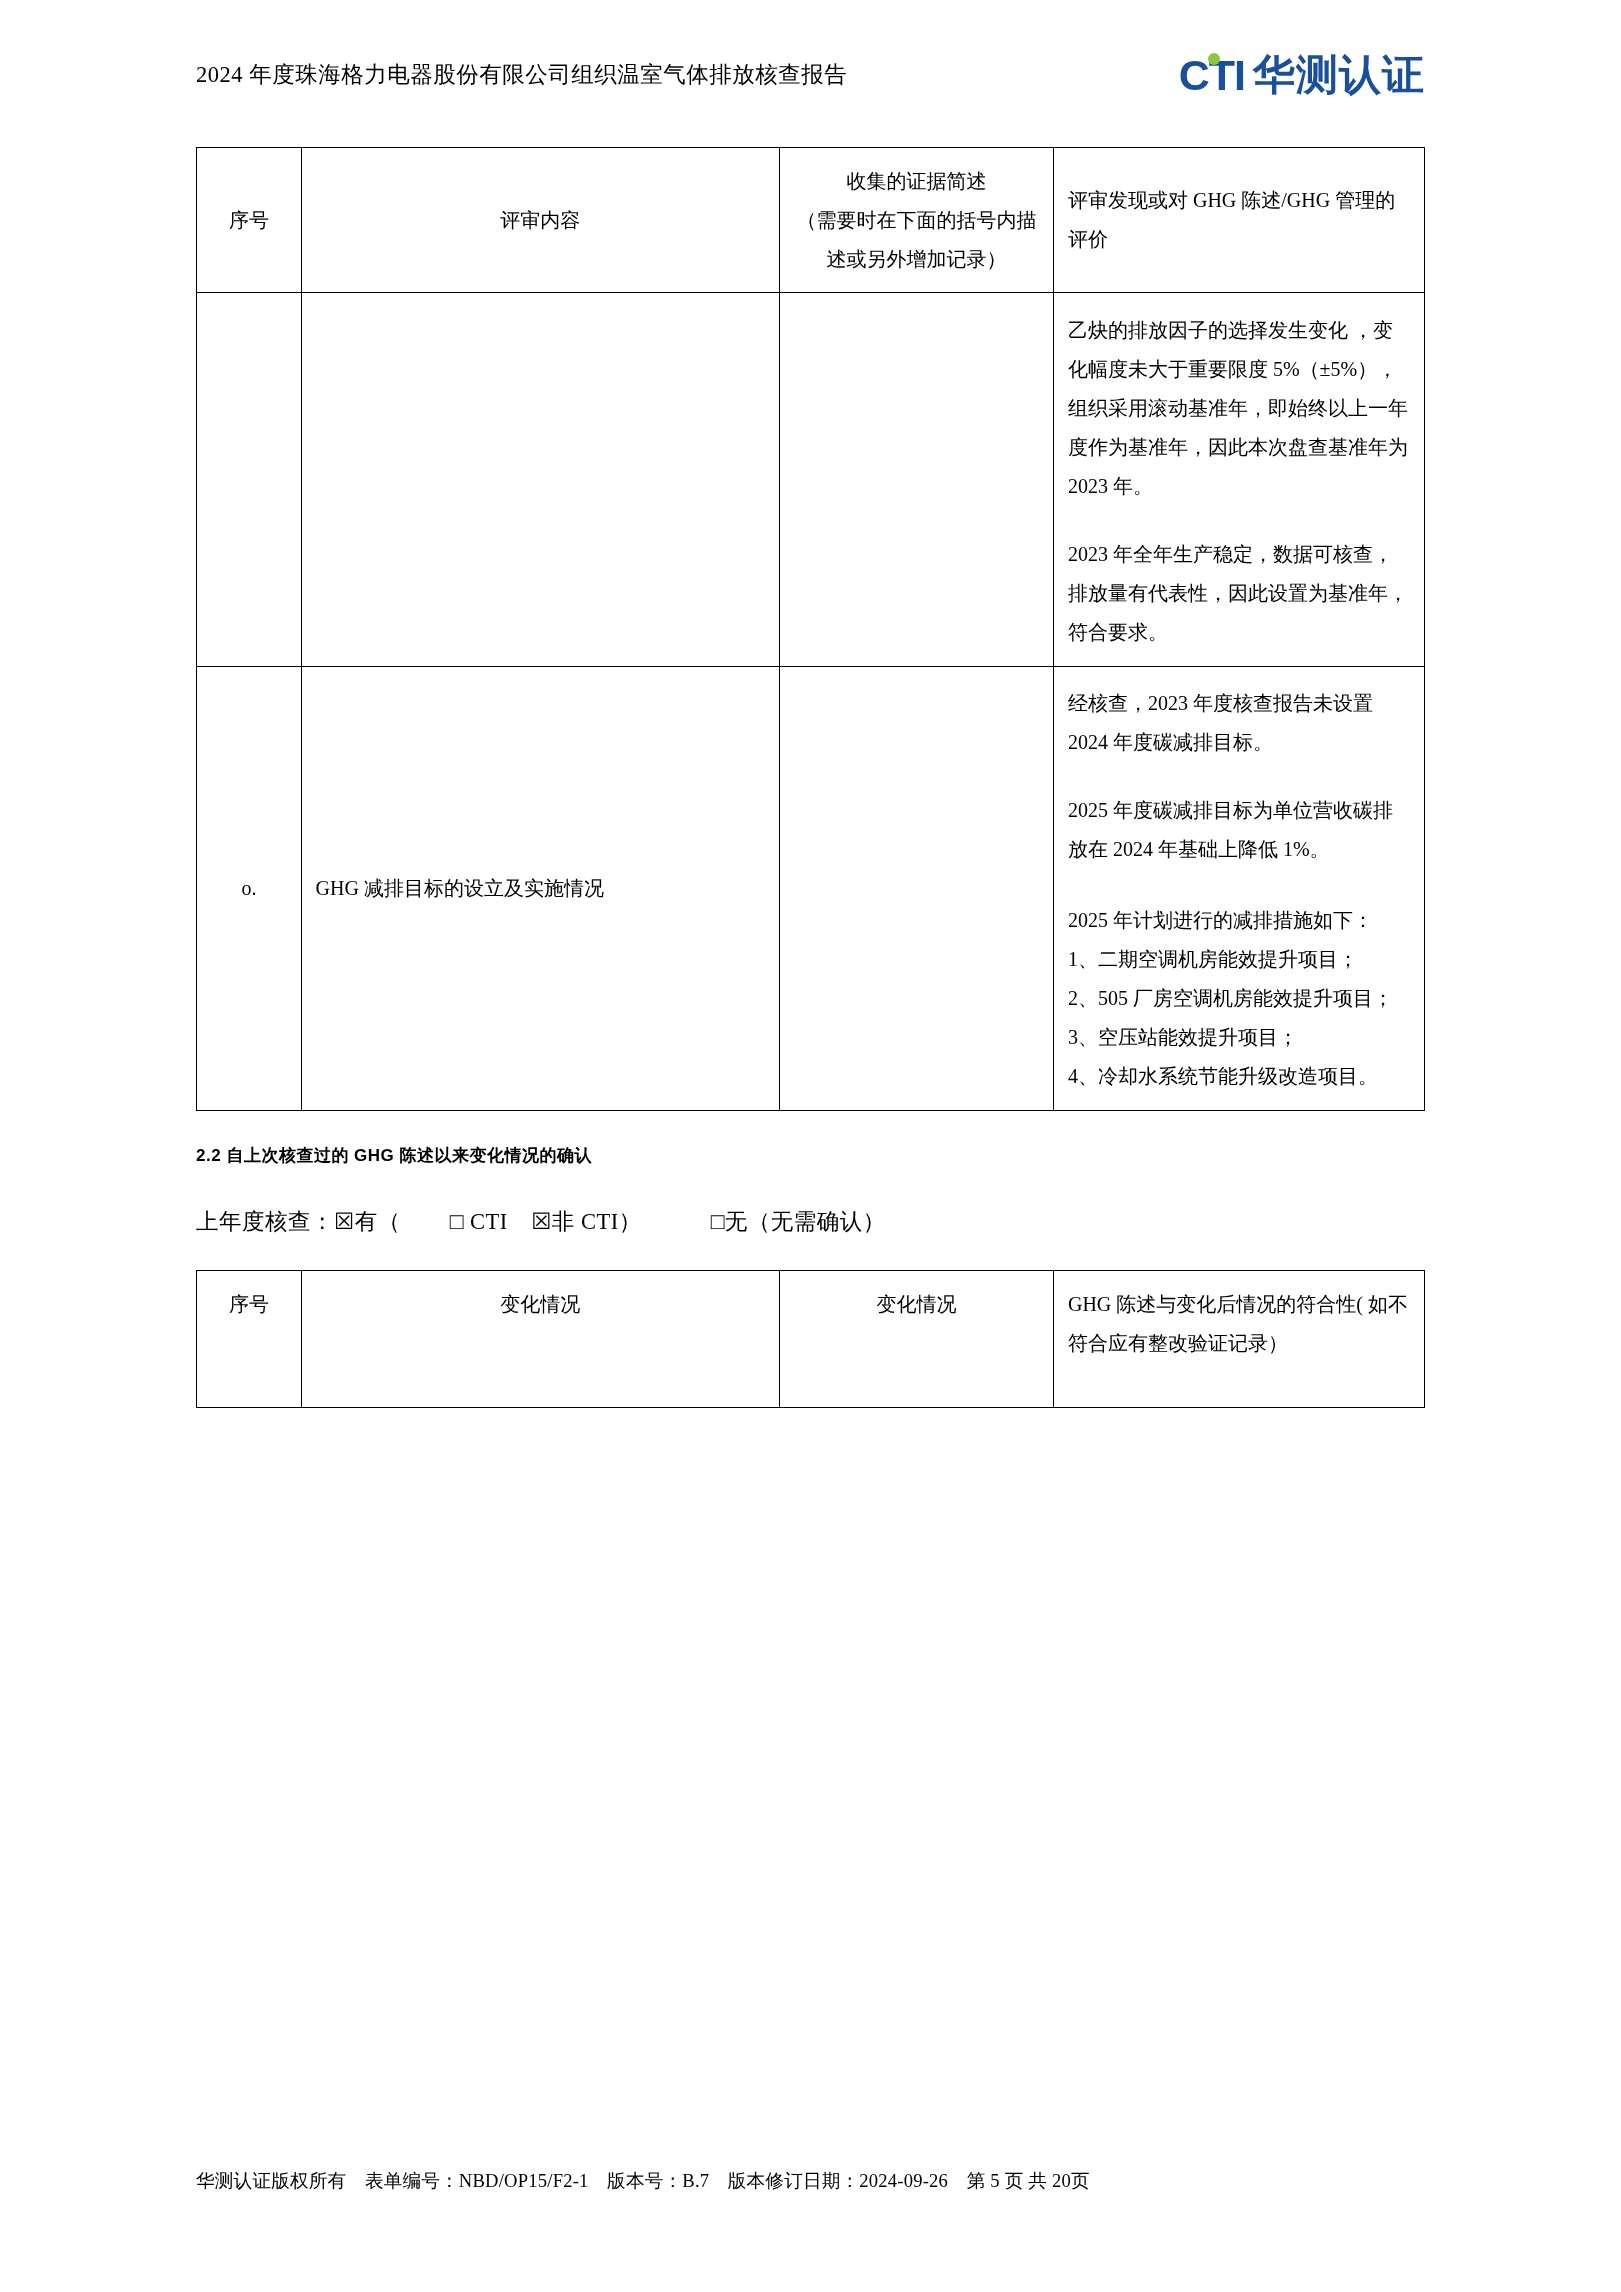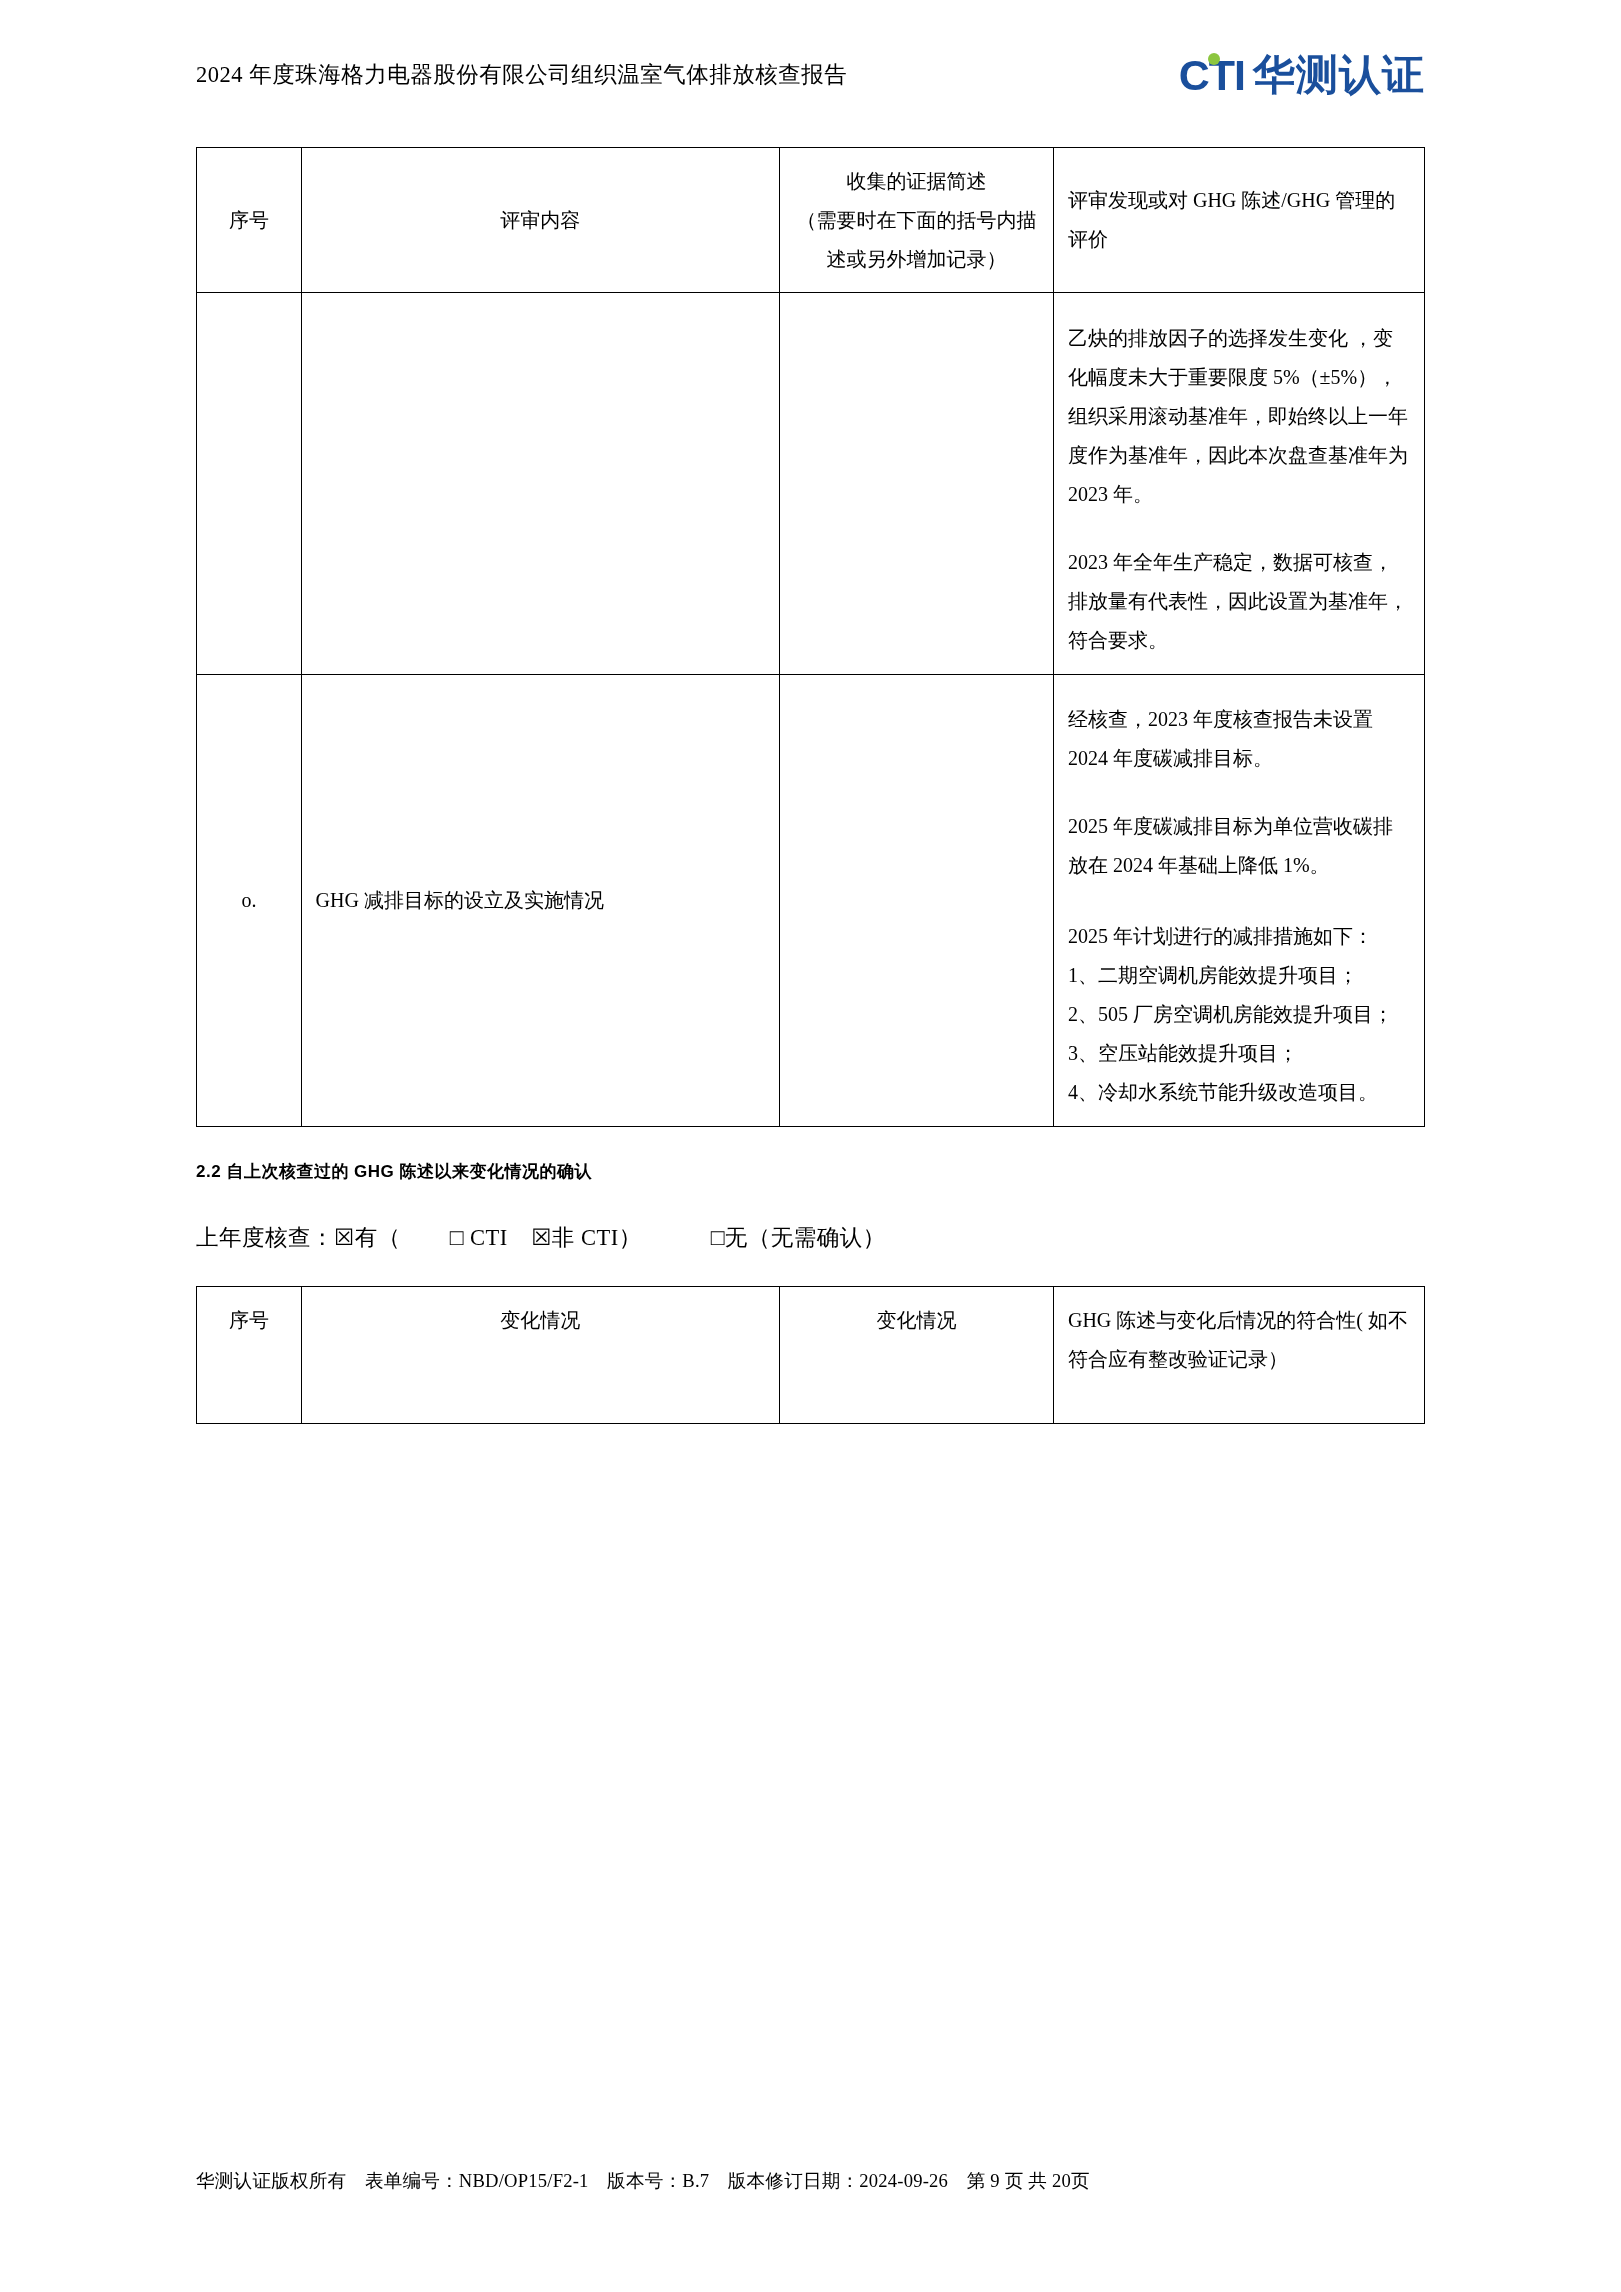--- a/index.html
+++ b/index.html
@@ -93,21 +93,21 @@
   .col-find  { width: 304px; }
 
   .cell-mid-center {
     text-align: center;
     vertical-align: middle !important;
   }
   .cell-mid-left {
     vertical-align: middle !important;
   }
   p.pp { margin: 0; }
-  p.gap { margin: 12px 0 29px 0; }
+  p.gap { margin: 4px 0 29px 0; }
 
   
   .section-heading {
     font-family: "Liberation Sans", sans-serif;
     font-size: 17px;
     font-weight: bold;
     margin: 33px 0 0 0;
     letter-spacing: 0.5px;
   }
   .confirm-line {
@@ -227,17 +227,17 @@
         <td style="text-align:left;">GHG 陈述与变化后情况的符合性( 如不符合应有整改验证记录）</td>
       </tr>
     </tbody>
   </table>
 
   <div class="footer">
     <span>华测认证版权所有</span>
     <span>表单编号：NBD/OP15/F2-1</span>
     <span>版本号：B.7</span>
     <span>版本修订日期：2024-09-26</span>
-    <span>第 9 页 共 20页</span>
+    <span>第 5 页 共 20页</span>
   </div>
 
 </div>
 
 
 </body></html>

